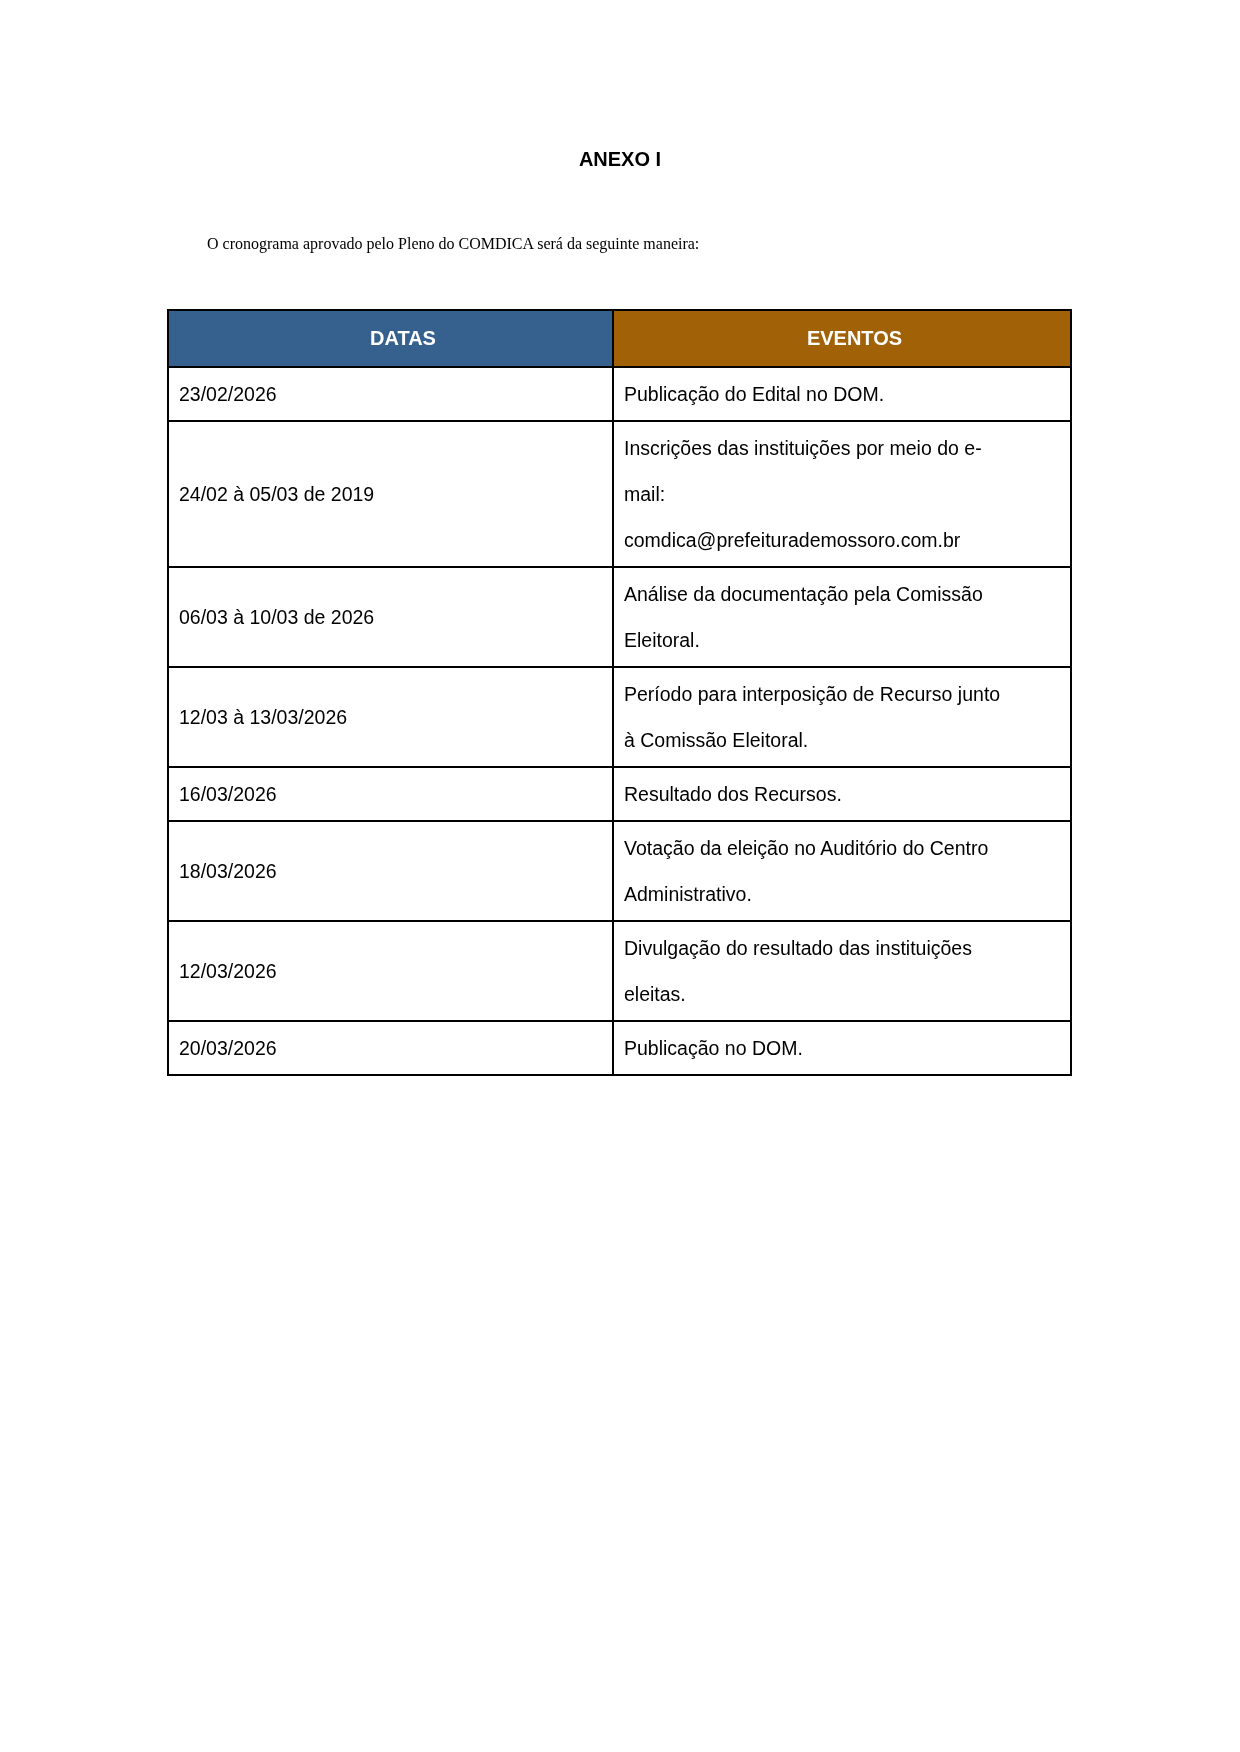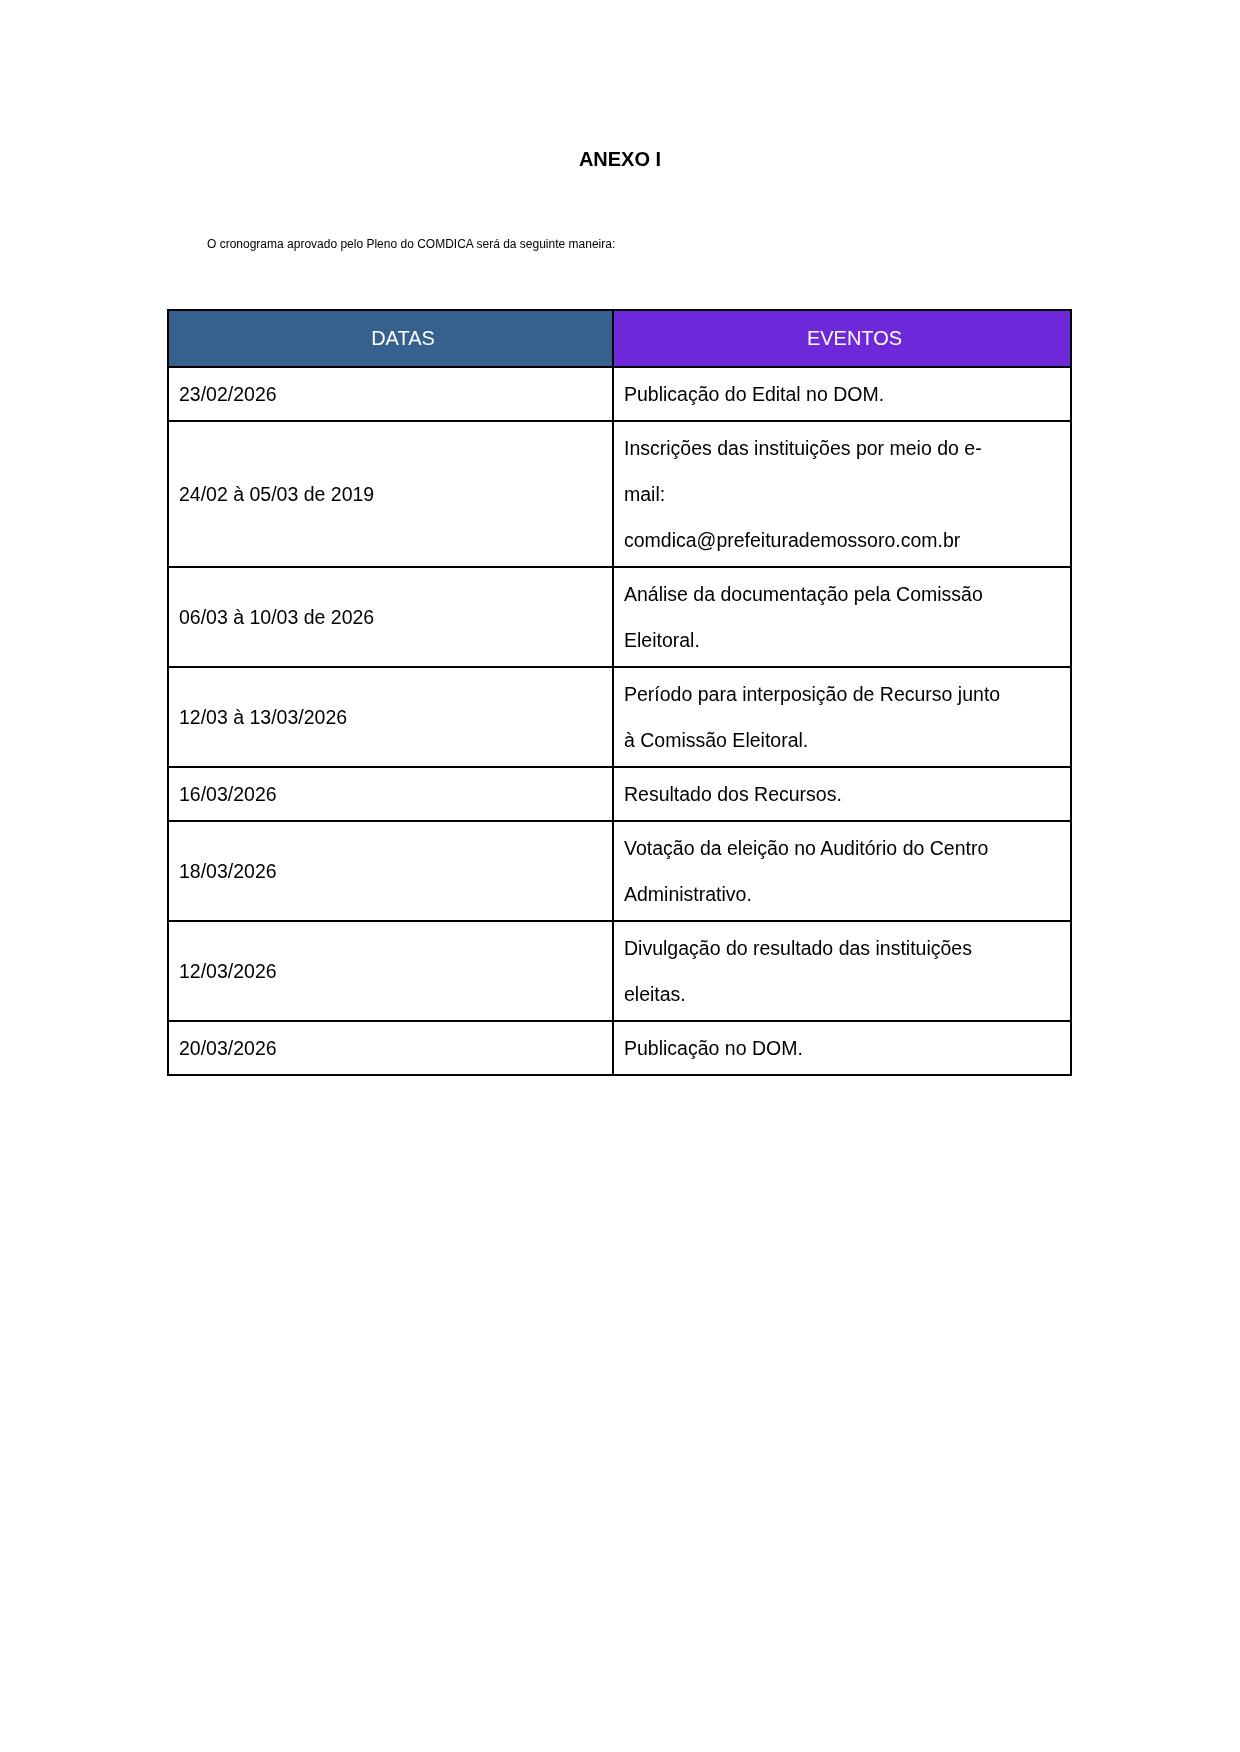--- a/index.html
+++ b/index.html
@@ -30,39 +30,40 @@
     line-height: 26px;
     text-decoration: underline;
     text-underline-offset: 4px;
     text-decoration-thickness: 2px;
   }
   .intro {
     margin-top: 59px;
     margin-left: 168px;
     margin-right: 168px;
     text-indent: 39px;
-    font-size: 12px;
+    font-size: 16px;
     line-height: 26px;
+    font-family: Liberation Serif, serif;
   }
   table.schedule {
     margin-top: 52px;
     margin-left: 167px;
     width: 903px;
     border-collapse: collapse;
     table-layout: fixed;
   }
   table.schedule col.c-datas  { width: 445px; }
   table.schedule col.c-eventos{ width: 458px; }
   table.schedule th, table.schedule td {
     border: 2px solid #000000;
   }
   table.schedule th {
     height: 57px;
     font-size: 20px;
-    font-weight: normal;
+    font-weight: bold;
     text-align: center;
     vertical-align: middle;
     padding-left: 25px;
   }
   table.schedule td {
     height: 54px;
     font-size: 19.5px;
     line-height: 46px;
     padding: 3px 10px;
     vertical-align: middle;
@@ -82,21 +83,21 @@
   <p class="intro">O cronograma aprovado pelo Pleno do COMDICA será da seguinte maneira:</p>
 
   <table class="schedule">
     <colgroup>
         <col class="c-datas">
         <col class="c-eventos">
       </colgroup>
     <thead>
       <tr>
         <th class="hdr" style="background: rgb(54, 97, 142); color: rgb(255, 255, 255);">DATAS</th>
-        <th class="hdr" style="background: #6d28d9; color: rgb(255, 255, 255);">EVENTOS</th>
+        <th class="hdr" style="background: #a16207; color: rgb(255, 255, 255);">EVENTOS</th>
       </tr>
     </thead>
     <tbody>
       <tr>
         <td>23/02/2026</td>
         <td>Publicação do Edital no DOM.</td>
       </tr>
       <tr>
         <td>24/02 à 05/03 de 2019</td>
         <td>Inscrições das instituições por meio do e-

